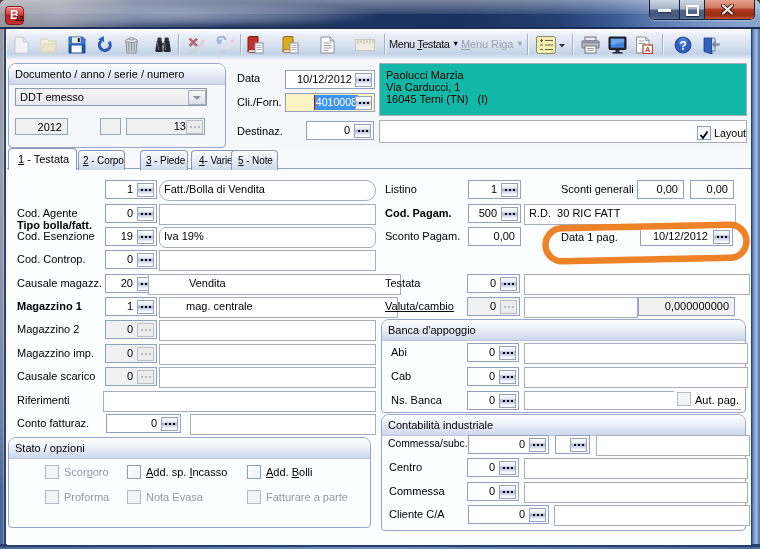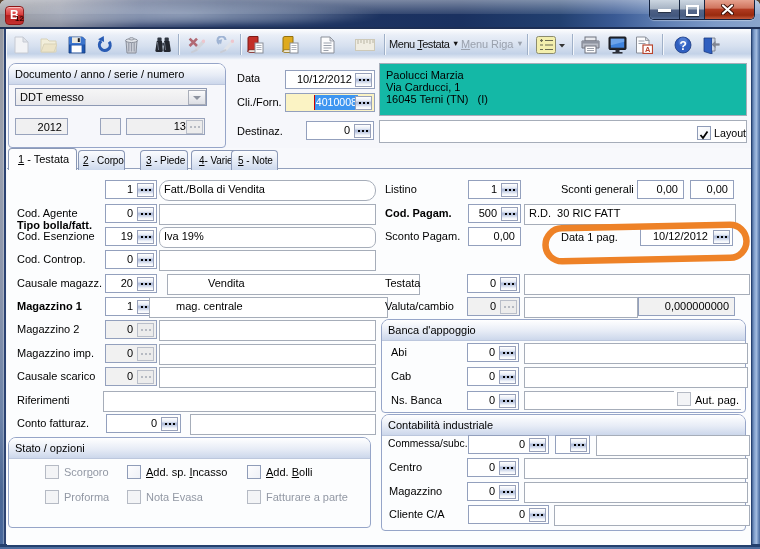--- a/index.html
+++ b/index.html
@@ -310,30 +310,30 @@
       </div>
     <div class="desc" style="left:159px;top:250px;width:211px;"></div>
 
     <div class="lbl" style="left:17px;top:277px;">Causale magazz.</div>
     <div class="fieldc" style="left:105px;top:274px;width:50px;">
         <div class="num">20</div>
         <div class="dots" style="right:2px;">
           <i></i>
         </div>
       </div>
-    <div class="desc" style="left:167px;top:274px;width:211px;padding-left:40px;">Vendita</div>
+    <div class="desc" style="left:148px;top:274px;width:211px;padding-left:40px;">Vendita</div>
 
     <div class="lbl b" style="left:17px;top:300px;">Magazzino 1</div>
     <div class="fieldc" style="left:105px;top:297px;width:50px;">
         <div class="num">1</div>
         <div class="dots" style="right:2px;">
           <i></i>
         </div>
       </div>
-    <div class="desc" style="left:149px;top:297px;width:211px;padding-left:26px;">mag. centrale</div>
+    <div class="desc" style="left:159px;top:297px;width:211px;padding-left:26px;">mag. centrale</div>
 
     <div class="lbl" style="left:17px;top:323px;">Magazzino 2</div>
     <div class="fieldc dis" style="left:105px;top:320px;width:50px;">
         <div class="num">0</div>
         <div class="dots dd" style="right:2px;">
           <i></i>
         </div>
       </div>
     <div class="desc" style="left:159px;top:320px;width:211px;"></div>
 
@@ -406,21 +406,21 @@
 
     <div class="lbl" style="left:385px;top:277px;">Testata</div>
     <div class="fieldc" style="left:467px;top:274px;width:51px;">
         <div class="num">0</div>
         <div class="dots" style="right:2px;">
           <i></i>
         </div>
       </div>
     <div class="desc" style="left:524px;top:274px;width:220px;"></div>
 
-    <div class="lbl" style="left:385px;top:300px;">Valuta/cambio</div>
+    <div class="lbl" style="left:385px;top:300px;text-decoration:underline;">Valuta/cambio</div>
     <div class="fieldc dis" style="left:467px;top:297px;width:51px;">
         <div class="num">0</div>
         <div class="dots dd" style="right:2px;">
           <i></i>
         </div>
       </div>
     <div class="desc" style="left:524px;top:297px;width:108px;"></div>
     <div class="fieldc dis" style="left:638px;top:297px;width:95px;">
         <div class="num2">0,000000000</div>
       </div>
@@ -475,21 +475,21 @@
       </div>
     <div class="desc" style="left:596px;top:435px;width:148px;"></div>
     <div class="lbl" style="left:389px;top:461px;">Centro</div>
     <div class="fieldc" style="left:467px;top:458px;width:50px;">
         <div class="num">0</div>
         <div class="dots" style="right:2px;">
           <i></i>
         </div>
       </div>
     <div class="desc" style="left:524px;top:458px;width:218px;"></div>
-    <div class="lbl" style="left:389px;top:485px;">Magazzino</div>
+    <div class="lbl" style="left:389px;top:485px;">Commessa</div>
     <div class="fieldc" style="left:467px;top:482px;width:50px;">
         <div class="num">0</div>
         <div class="dots" style="right:2px;">
           <i></i>
         </div>
       </div>
     <div class="desc" style="left:524px;top:482px;width:218px;"></div>
     <div class="lbl" style="left:389px;top:508px;">Cliente C/A</div>
     <div class="fieldc" style="left:468px;top:505px;width:79px;">
         <div class="num">0</div>

